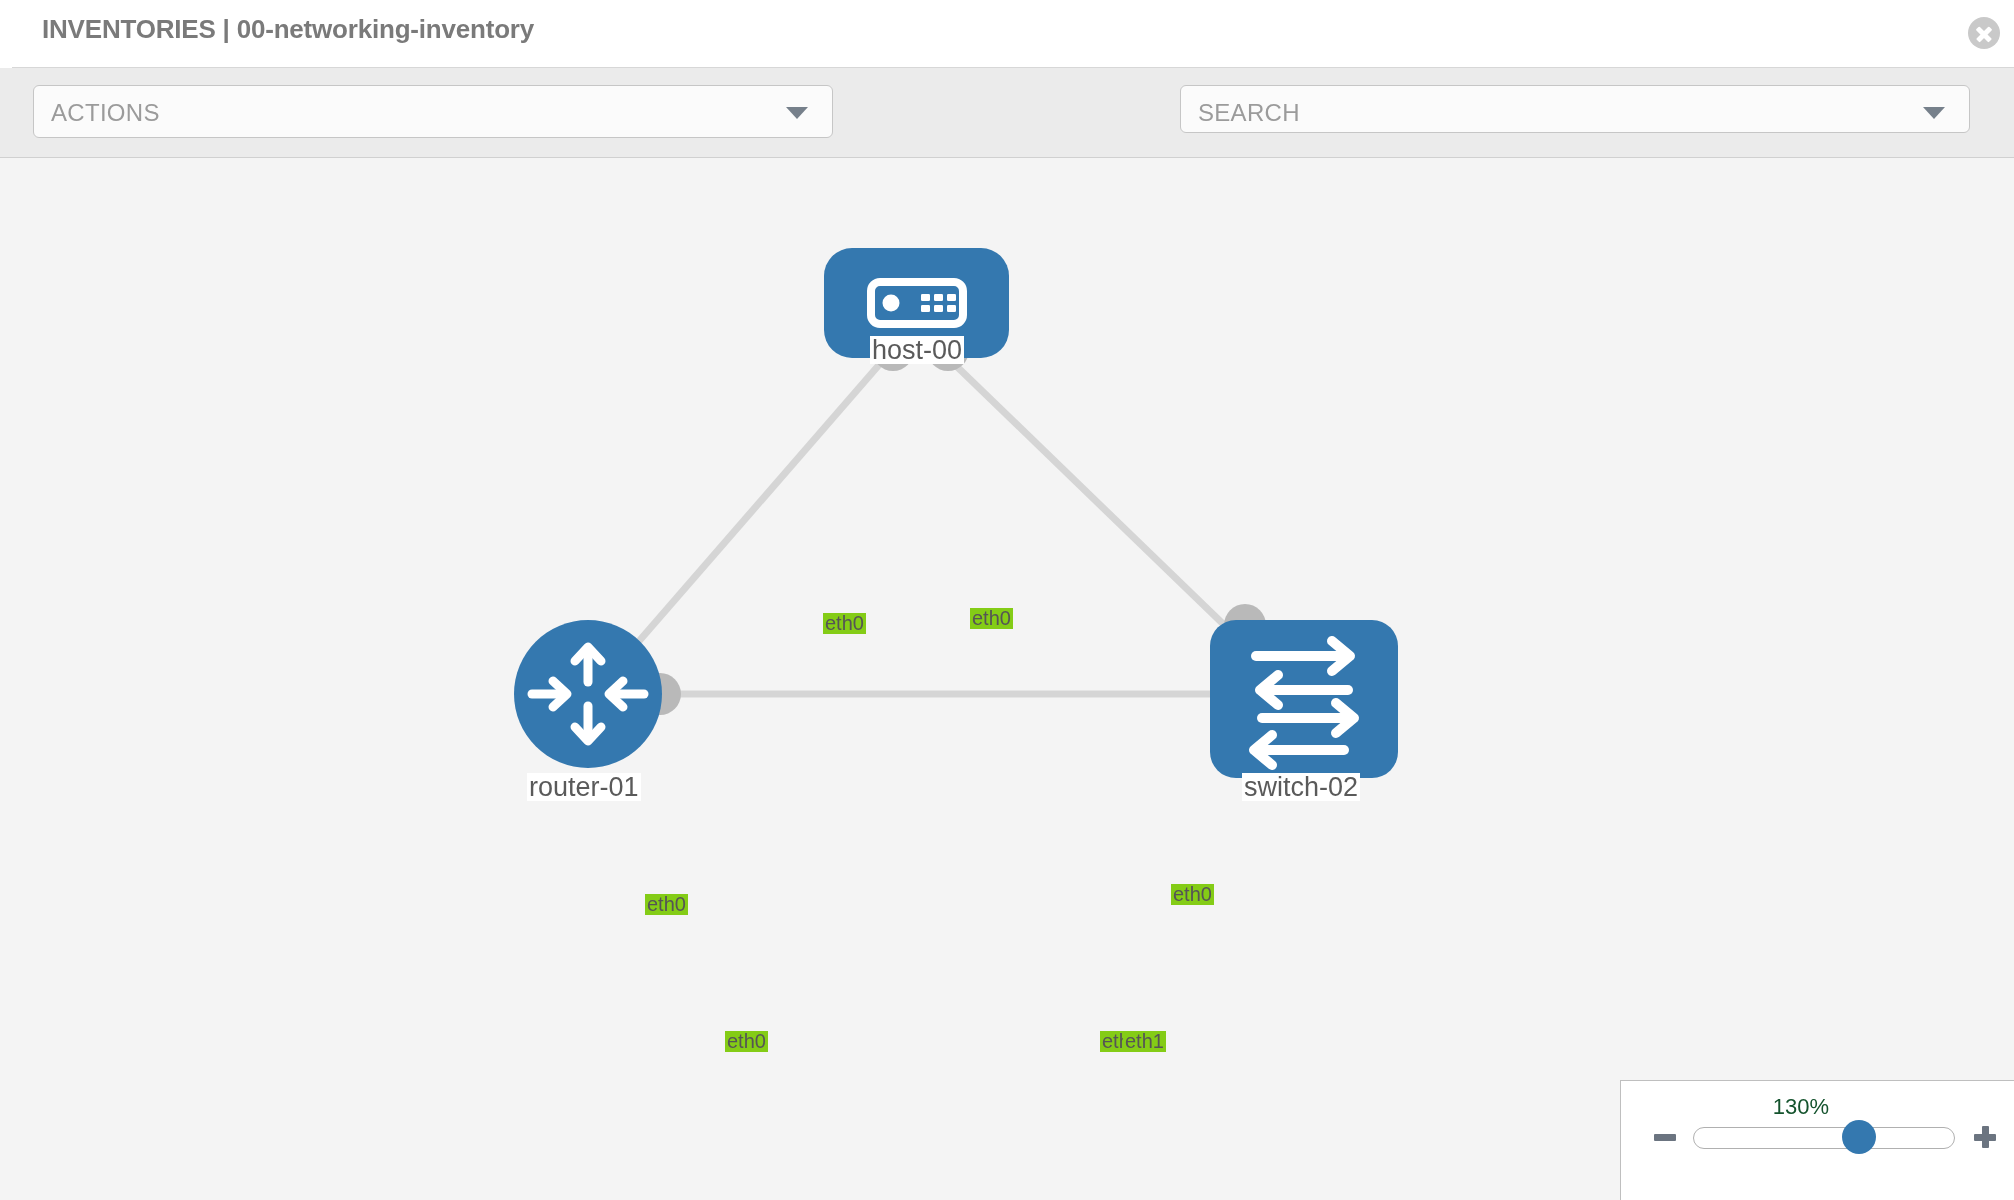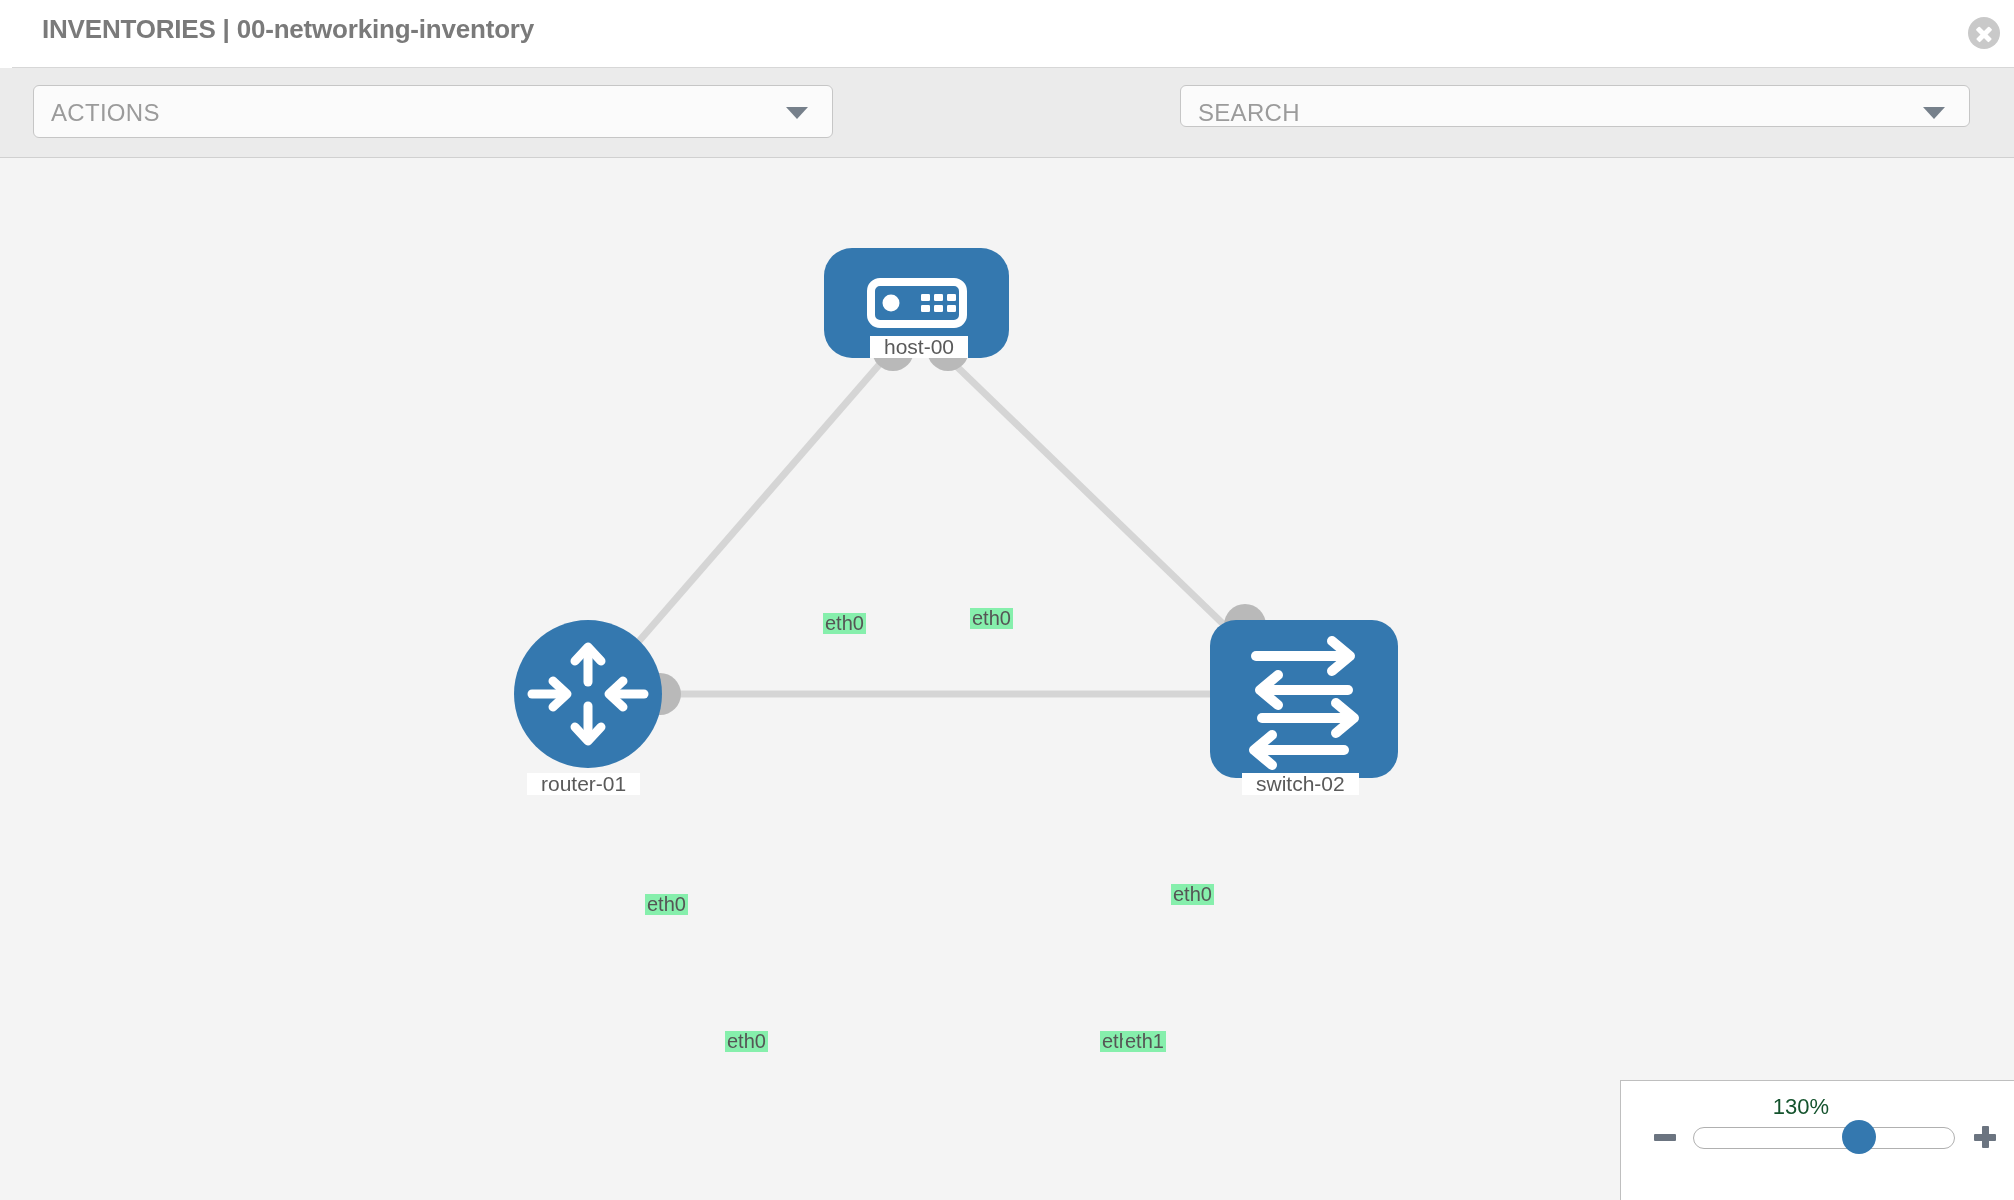--- a/index.html
+++ b/index.html
@@ -111,21 +111,21 @@
     top: 96px;
     width: 40px;
     height: 40px;
     cursor: pointer;
   }
   #search-field {
     position: absolute;
     left: 1180px;
     top: 17px;
     width: 790px;
-    height: 42px;
+    height: 48px;
     background: #fbfbfb;
     border: 1px solid #c6c6c6;
     border-radius: 6px;
     box-sizing: border-box;
     cursor: text;
   }
   #search-field .sel-label {
     position: absolute;
     left: 17px;
     top: 13px;
@@ -146,32 +146,32 @@
   }
   #topology-svg {
     position: absolute;
     left: 0; top: 0;
     width: 2014px;
     height: 1042px;
   }
 
   .node-label {
     position: absolute;
-    font-size: 21px;
+    font-size: 27px;
     color: #5a5a5a;
     background: #ffffff;
     white-space: nowrap;
-    padding: 0 14px;
+    padding: 0 2px;
     line-height: 1.05;
   }
   .port-label {
     position: absolute;
     font-size: 20px;
     color: #555555;
-    background: #86efac;
+    background: #84cc16;
     white-space: nowrap;
     padding: 0 2px;
     line-height: 1.05;
   }
 
   
   #zoom-panel {
     position: absolute;
     left: 1620px;
     top: 1080px;

